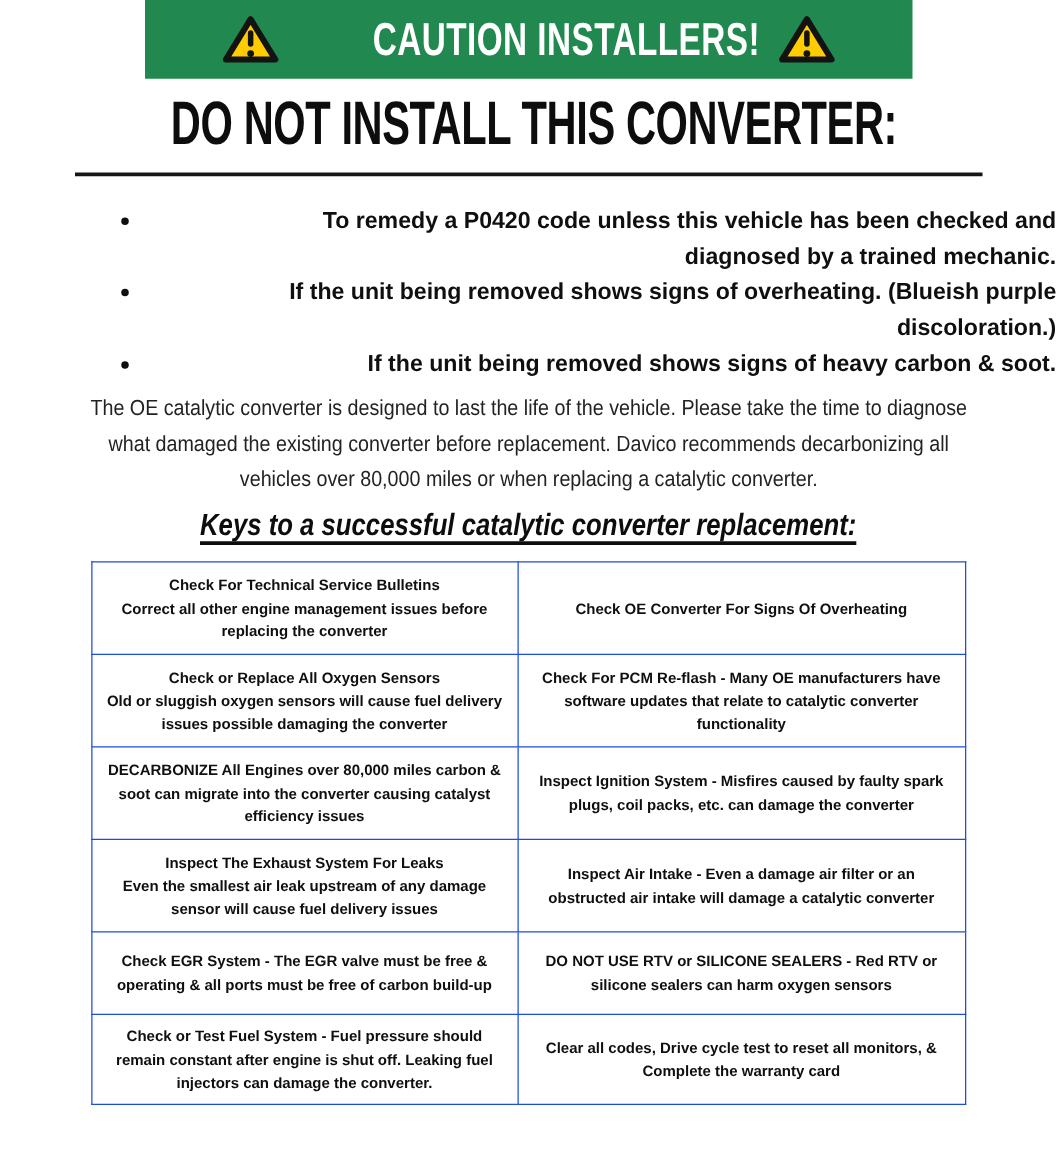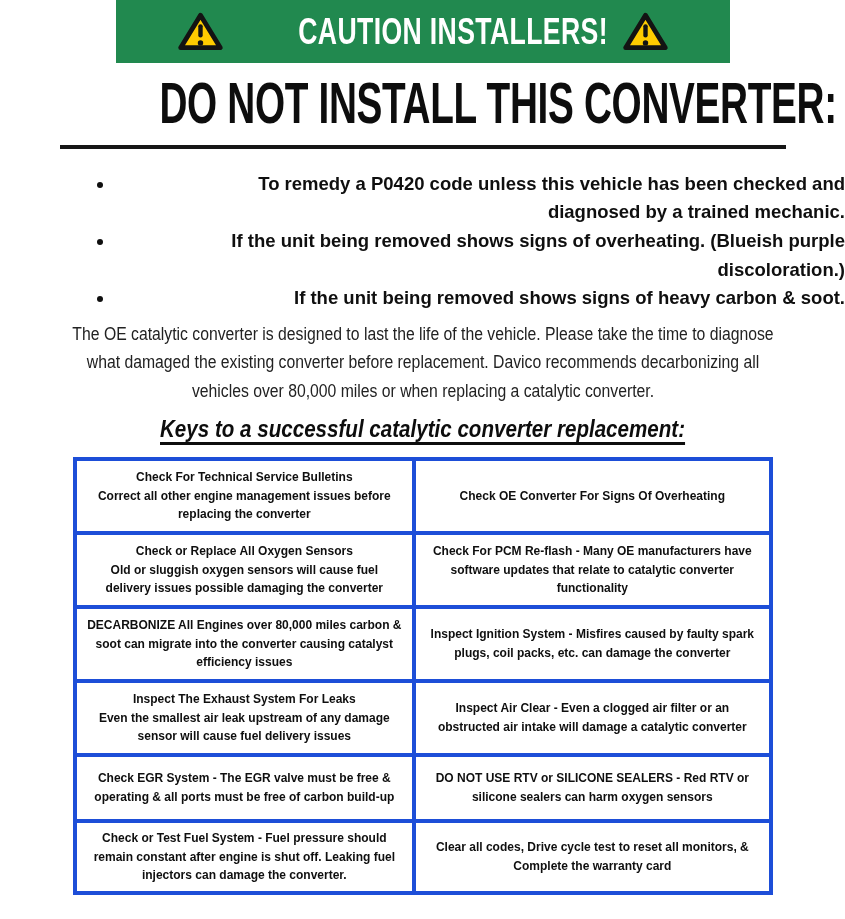--- a/index.html
+++ b/index.html
@@ -32,21 +32,21 @@
     letter-spacing: 0.5px;
     white-space: nowrap;
     transform: scaleX(0.72);
     transform-origin: 50% 50%;
   }
 
   
   h1.main-heading {
     margin: 13px 0 0;
     text-align: center;
-    font-size: 57px;
+    font-size: 49px;
     line-height: 0.95;
     font-weight: bold;
     color: #0d0d0d;
   }
   h1.main-heading .squeeze {
     display: inline-block;
     white-space: nowrap;
     letter-spacing: -0.5px;
     transform: scaleX(0.68);
     transform-origin: 50% 50%;
@@ -111,21 +111,21 @@
     margin: 14px auto 0;
     border-collapse: collapse;
     table-layout: fixed;
   }
   col.c1 { width: 48.8%; }
   col.c2 { width: 51.2%; }
   table.checklist tr { height: 74px; }
   table.checklist tr:nth-child(5) { height: 66px; }
   table.checklist tr:last-child { height: 72px; padding-left: 40px; }
   table.checklist td {
-    border: 4px solid #1d4ed8;
+    border: 1px solid #1d4ed8;
     font-size: 12px;
     font-weight: bold;
     line-height: 1.55;
     text-align: center;
     vertical-align: middle;
     padding: 6px 10px;
     white-space: pre-line;
     color: #0f0f0f;
   }
 </style>
@@ -186,21 +186,21 @@
 Old or sluggish oxygen sensors will cause fuel delivery issues possible damaging the converter</td>
       <td>Check For PCM Re-flash - Many OE manufacturers have software updates that relate to catalytic converter functionality</td>
     </tr>
     <tr>
       <td>DECARBONIZE All Engines over 80,000 miles carbon &amp; soot can migrate into the converter causing catalyst efficiency issues</td>
       <td>Inspect Ignition System - Misfires caused by faulty spark plugs, coil packs, etc. can damage the converter</td>
     </tr>
     <tr>
       <td>Inspect The Exhaust System For Leaks
 Even the smallest air leak upstream of any damage sensor will cause fuel delivery issues</td>
-      <td>Inspect Air Clear - Even a clogged air filter or an obstructed air intake will damage a catalytic converter</td>
+      <td>Inspect Air Intake - Even a damage air filter or an obstructed air intake will damage a catalytic converter</td>
     </tr>
     <tr>
       <td>Check EGR System - The EGR valve must be free &amp; operating &amp; all ports must be free of carbon build-up</td>
       <td>DO NOT USE RTV or SILICONE SEALERS - Red RTV or silicone sealers can harm oxygen sensors</td>
     </tr>
     <tr>
       <td>Check or Test Fuel System - Fuel pressure should remain constant after engine is shut off.  Leaking fuel injectors can damage the converter.</td>
       <td>Clear all codes,  Drive cycle test to reset all monitors, &amp; Complete the warranty card</td>
     </tr>
   </tbody>

